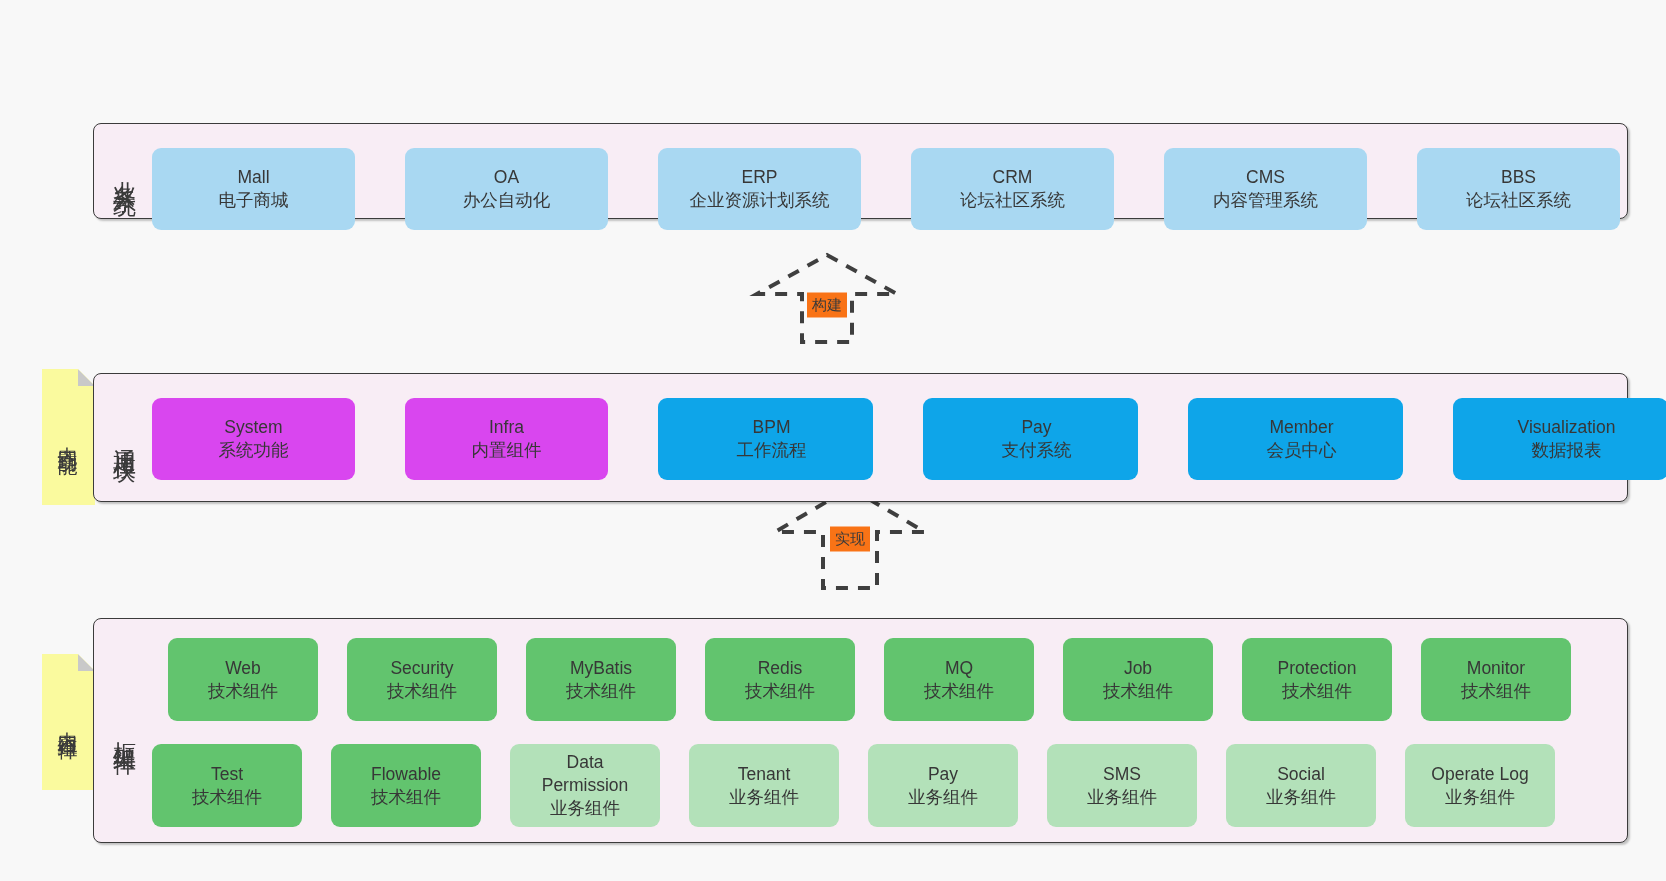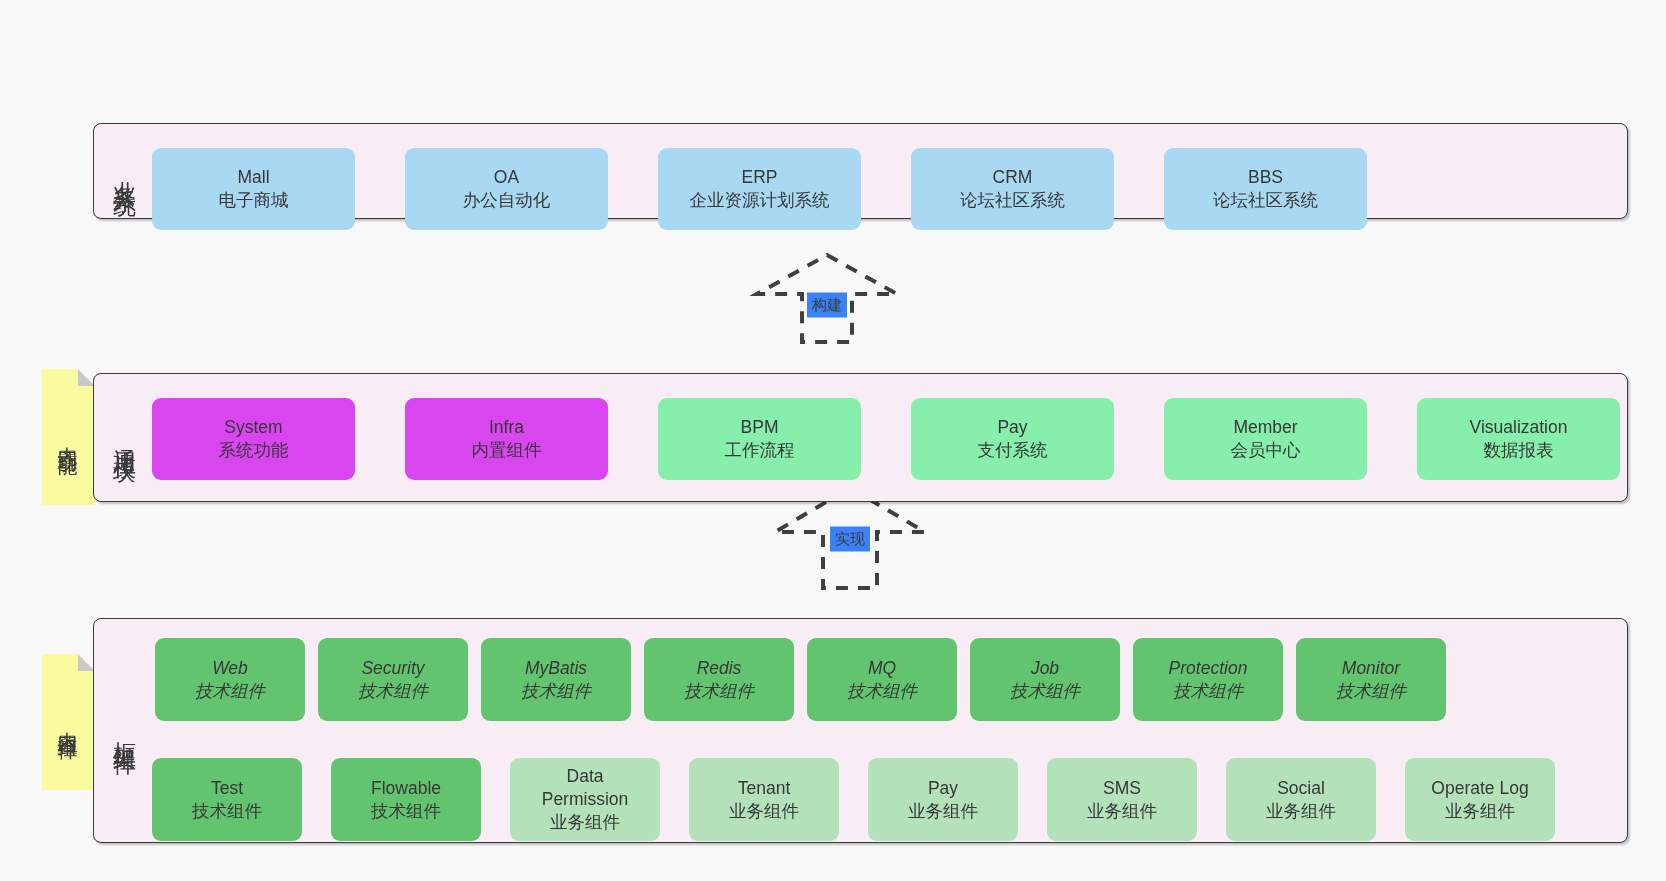--- a/index.html
+++ b/index.html
@@ -18,32 +18,32 @@
   #band-business{top:123px;height:96px;}
   #band-modules{top:373px;height:129px;}
   #band-components{top:618px;height:225px;}
   .vlabel{
     position:absolute;left:16px;top:50%;transform:translateY(-50%);
     writing-mode:vertical-rl;text-orientation:upright;
     font-size:23px;letter-spacing:4px;color:#3a3a3a;white-space:nowrap;
   }
   .box-row{position:absolute;display:flex;}
   #band-business .box-row,#band-modules .box-row{left:58px;top:24px;gap:50px;}
-  #band-components .row-1{left:61px;top:19px;gap:13px;font-style:italic;}
-  #band-components .row-2{left:58px;top:125px;gap:29px;margin-top:14px;}
+  #band-components .row-1{left:74px;top:19px;gap:29px;}
+  #band-components .row-2{left:58px;top:125px;gap:29px;}
   .box{
     border-radius:9px;display:flex;flex-direction:column;
     align-items:center;justify-content:center;text-align:center;
     font-size:17.5px;line-height:23px;color:#373737;
   }
   .w-wide{width:203px;height:82px;}
   .w-narrow{width:150px;height:83px;padding:0 13px;box-sizing:border-box;}
   .c-blue{background:#a9d8f2;}
   .c-red{background:#d946ef;}
-  .c-pink{background:#86efac;}
+  .c-pink{background:#0ea5e9;padding-left:12px;}
   .c-green{background:#62c46e;}
   .c-lgreen{background:#b3e1b9;}
   
   .sticky{
     position:absolute;left:42px;width:53px;height:136px;background:#fafa9e;z-index:1;
     clip-path:polygon(0 0,calc(100% - 17px) 0,100% 17px,100% 100%,0 100%);
   }
   #sticky-features{top:369px;}
   #sticky-components{top:654px;}
   .sticky .fold{
@@ -56,21 +56,21 @@
     font-size:20px;letter-spacing:3px;color:#3a3a3a;white-space:nowrap;
   }
   
   .arrow-svg{position:absolute;z-index:0;}
   #arrow-build-svg{left:742px;top:251px;}
   #arrow-implement-svg{left:765px;top:484px;}
   .arrow-svg polygon{
     fill:none;stroke:#3f3f3f;stroke-width:4;stroke-dasharray:12 10;
   }
   .arrow-label{
-    position:absolute;z-index:3;background:#3b82f6;
+    position:absolute;z-index:3;background:#f97316;
     font-size:15px;padding:3px 5px;color:#3a3a3a;white-space:nowrap;
     transform:translate(-50%,-50%);
   }
   #arrow-build-label{left:827px;top:305px;}
   #arrow-implement-label{left:850px;top:539px;}
 </style>
 </head>
 <body>
 
 <div class="sticky" id="sticky-features">
@@ -94,20 +94,24 @@
       <div>OA</div>
       <div>办公自动化</div>
     </div>
     <div class="box w-wide c-blue">
       <div>ERP</div>
       <div>企业资源计划系统</div>
     </div>
     <div class="box w-wide c-blue">
       <div>CRM</div>
       <div>论坛社区系统</div>
+    </div>
+    <div class="box w-wide c-blue">
+      <div>CMS</div>
+      <div>内容管理系统</div>
     </div>
     <div class="box w-wide c-blue">
       <div>BBS</div>
       <div>论坛社区系统</div>
     </div>
   </div>
 </div>
 
 <svg class="arrow-svg" id="arrow-build-svg" width="170" height="95">
   <polygon points="85,4 155,43 110,43 110,91 60,91 60,43 15,43"></polygon>

